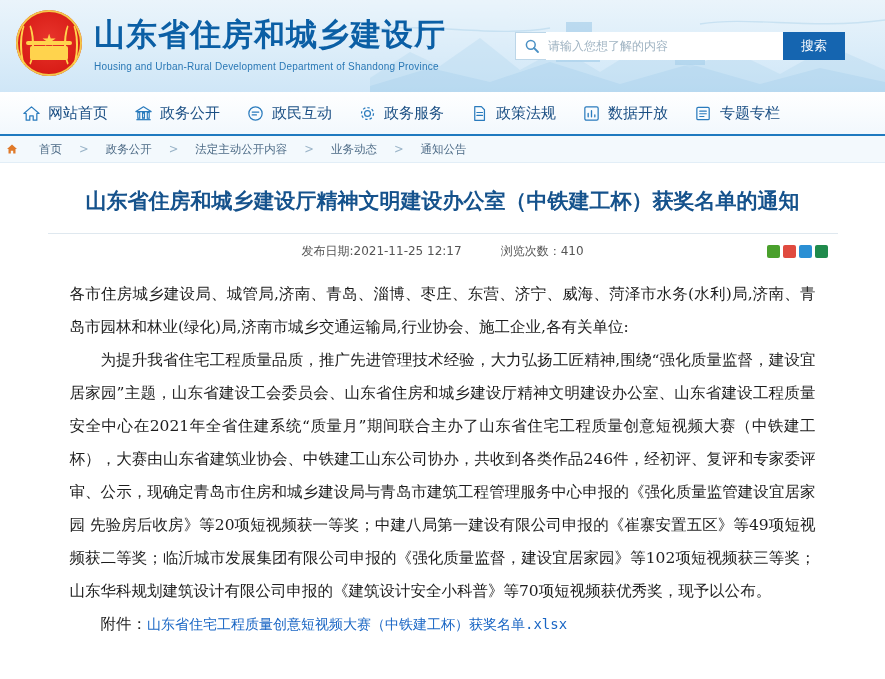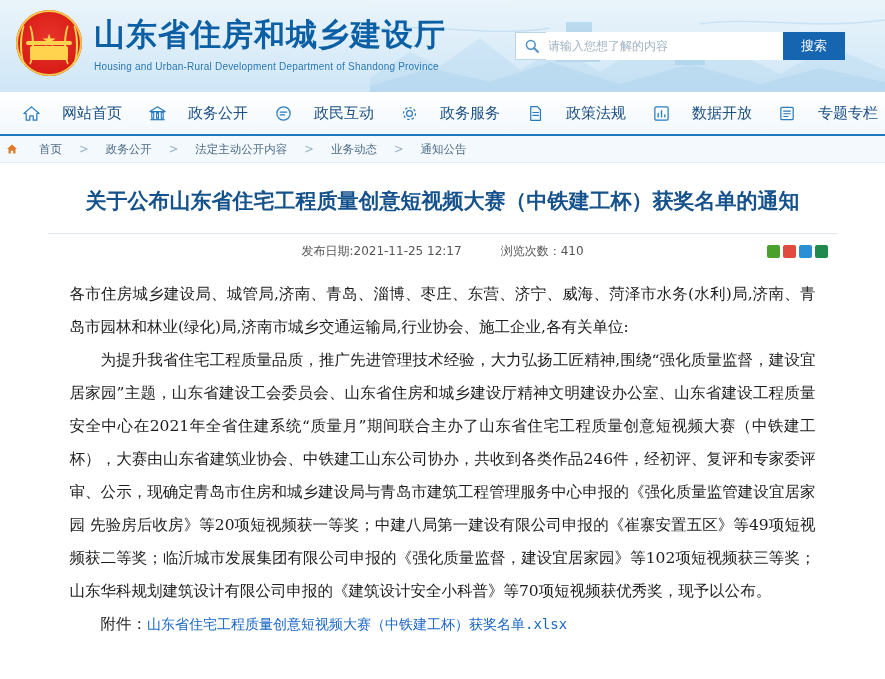--- a/index.html
+++ b/index.html
@@ -152,21 +152,21 @@
     background: linear-gradient(180deg, #ffffff 0%, #f2f8fd 100%);
     border-bottom: 2px solid #1f7ac0;
     display: flex;
     align-items: center;
     padding-left: 12px;
     box-sizing: border-box;
   }
   .nav-item {
     display: flex;
     align-items: center;
-    gap: 21px;
+    gap: 7px;
     padding: 0 16px 0 10px;
     height: 44px;
     cursor: pointer;
     white-space: nowrap;
   }
   .nav-item .label {
     font-family: "DejaVu Sans", "Liberation Sans", sans-serif;
     font-size: 15px;
     color: #1b4f84;
   }
@@ -375,21 +375,21 @@
   <span class="sep">&gt;</span>
   <span class="crumb">法定主动公开内容</span>
   <span class="sep">&gt;</span>
   <span class="crumb">业务动态</span>
   <span class="sep">&gt;</span>
   <span class="crumb">通知公告</span>
 </div>
 
 <div class="article">
 
-  <div class="art-title">关于公布山东省住宅工程质量创意短视频大赛（中铁建工杯）获奖名单的通知</div>
+  <div class="art-title">山东省住房和城乡建设厅精神文明建设办公室（中铁建工杯）获奖名单的通知</div>
 
   <div class="art-meta">
     <span>发布日期:2021-11-25 12:17</span>
     <span>
       <span>浏览次数：</span><span>410</span>
     </span>
     <span class="share-icons">
       <i style="background:#4aa02c"></i>
       <i style="background:#e04a3f"></i>
       <i style="background:#2a8fd4"></i>

